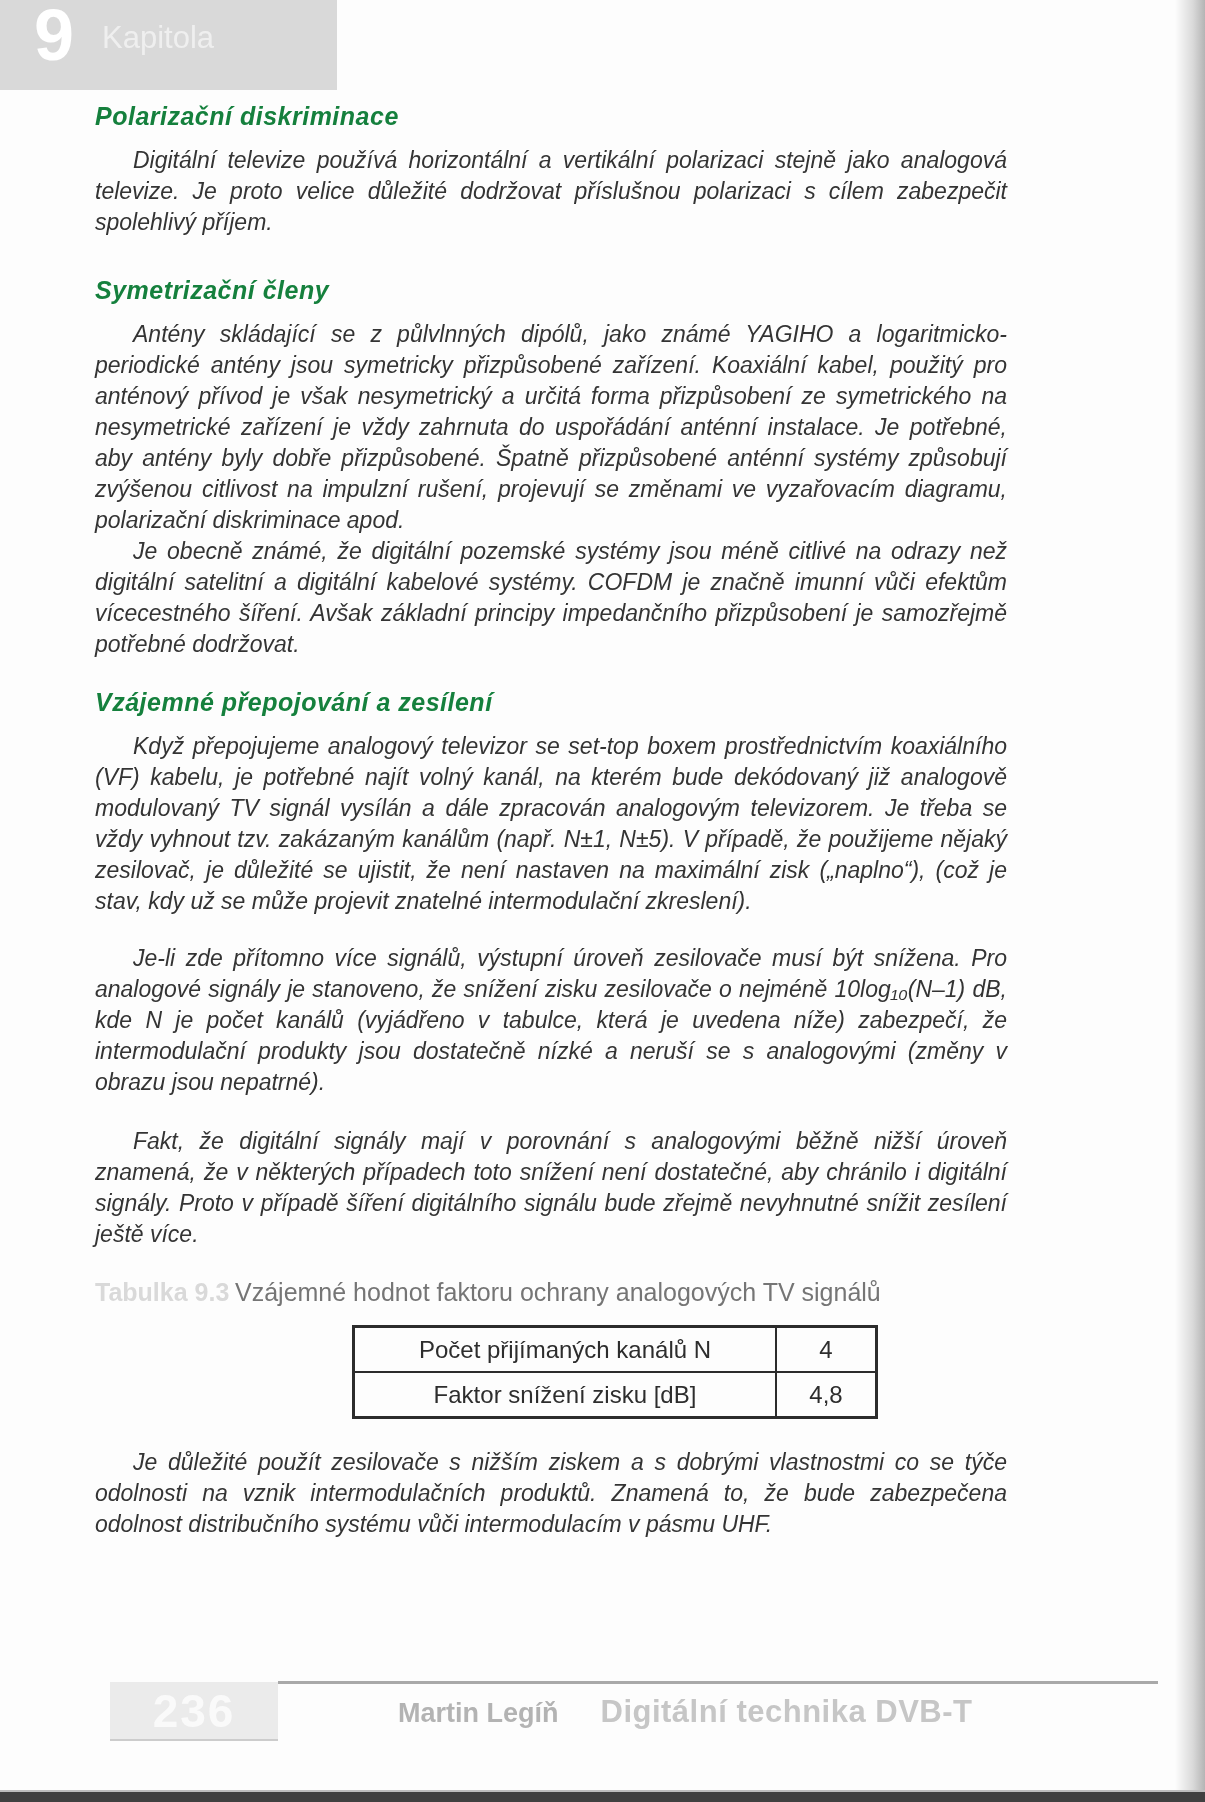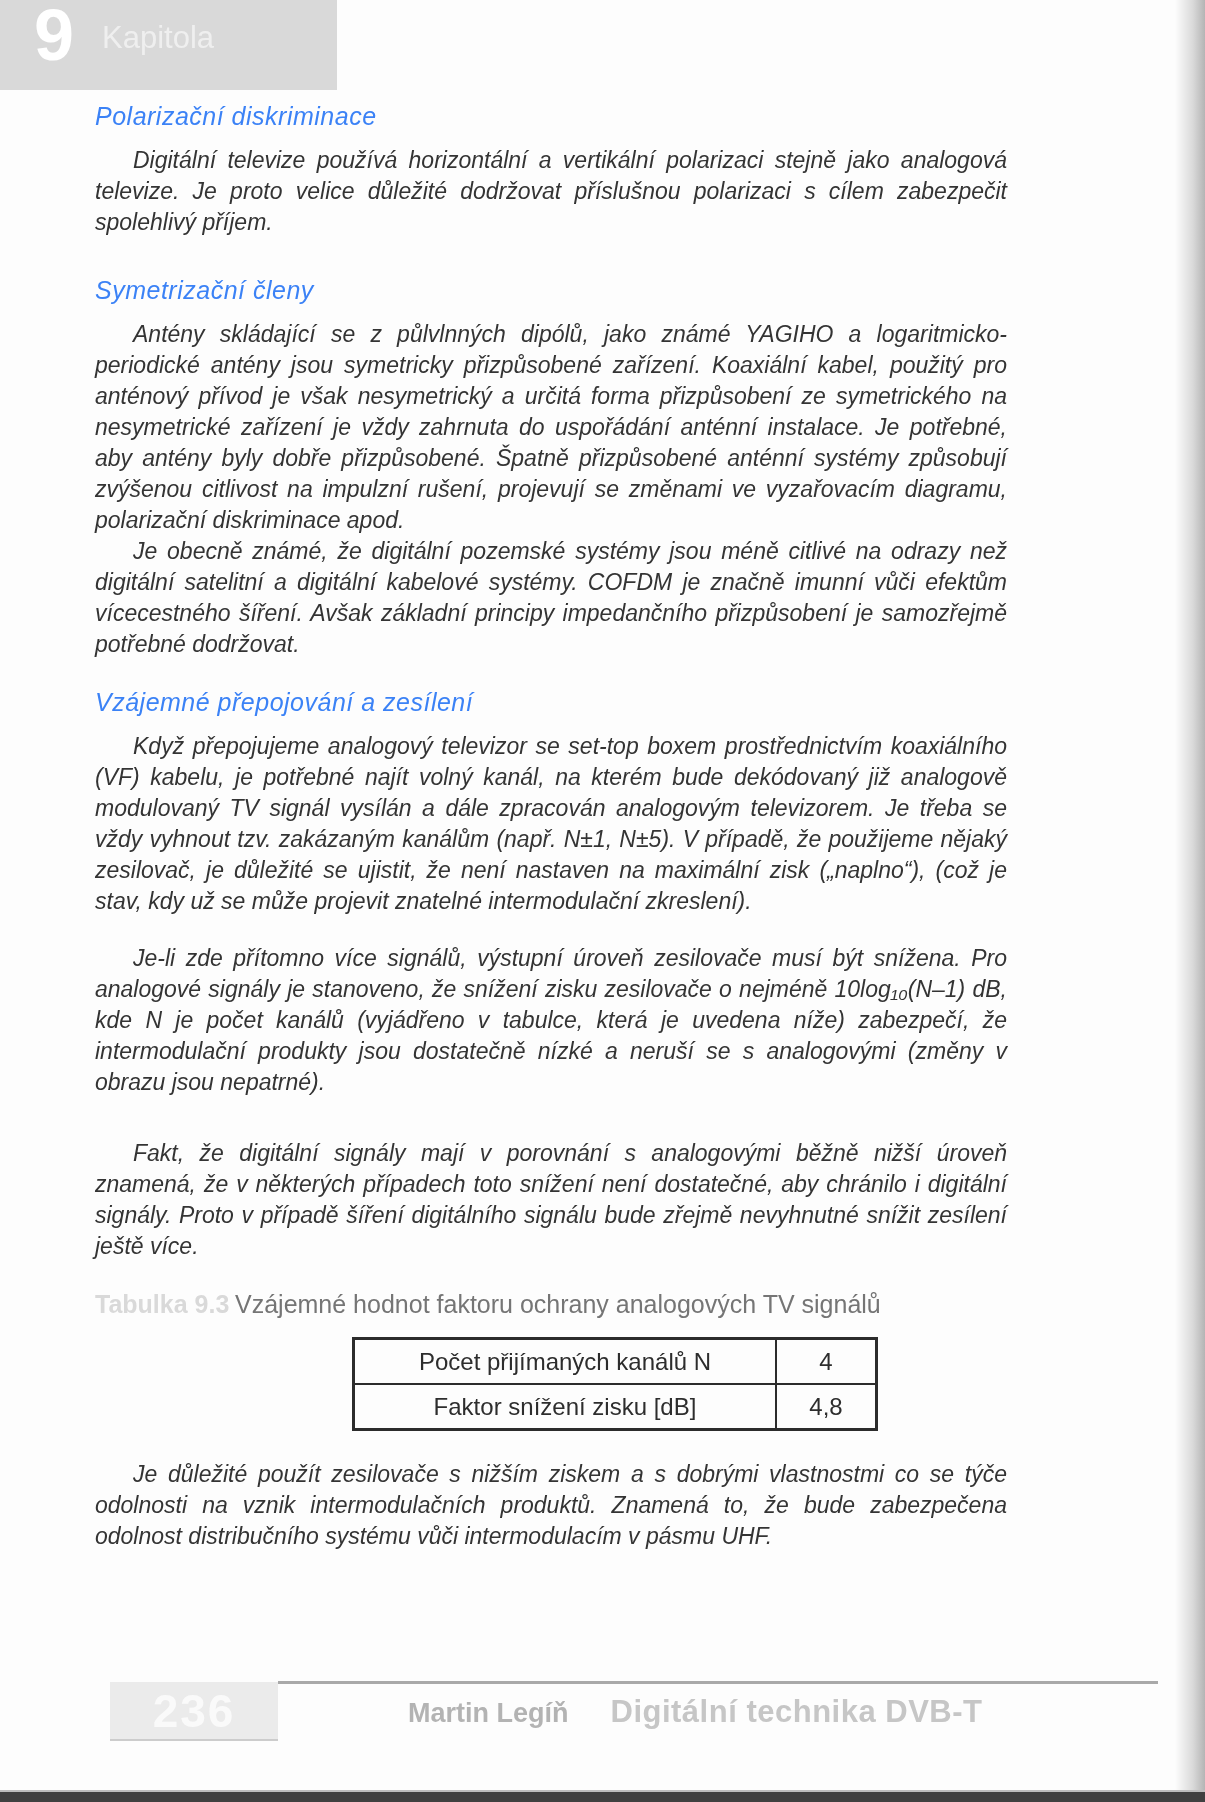--- a/index.html
+++ b/index.html
@@ -38,35 +38,35 @@
   
   .content {
     position: absolute;
     left: 95px; top: 102px;
     width: 912px;
   }
   .section-heading {
     margin: 0 0 14px 0;
     font-size: 25px;
     font-style: italic;
-    font-weight: normal;
-    color: #3b82f6;
+    font-weight: bold;
+    color: #15803d;
     letter-spacing: 0.5px;
   }
   .para {
     margin: 0;
     font-size: 23px;
     line-height: 31px;
     text-align: justify;
     text-indent: 38px;
     color: #343434;
     font-style: italic;
   }
   .mt-38 { margin-top: 38px; }
-  .mt-28 { margin-top: 40px; }
+  .mt-28 { margin-top: 28px; }
   .mt-26 { margin-top: 26px; }
   .mt-24 { margin-top: 28px; }
   .mt-22 { margin-top: 22px; }
 
   
   .table-caption {
     display: flex;
     align-items: baseline;
     margin-top: 28px;
     font-size: 25px;
@@ -115,21 +115,21 @@
     justify-content: center;
   }
   .page-number {
     font-size: 46px;
     font-weight: bold;
     color: #fafafa;
     letter-spacing: 2px;
   }
   .footer-line {
     position: absolute;
-    left: 408px; top: 1694px;
+    left: 398px; top: 1694px;
     display: flex;
     align-items: baseline;
     gap: 42px;
     white-space: nowrap;
   }
   .footer-author {
     font-size: 27px;
     font-weight: bold;
     color: #b3b3b3;
   }

